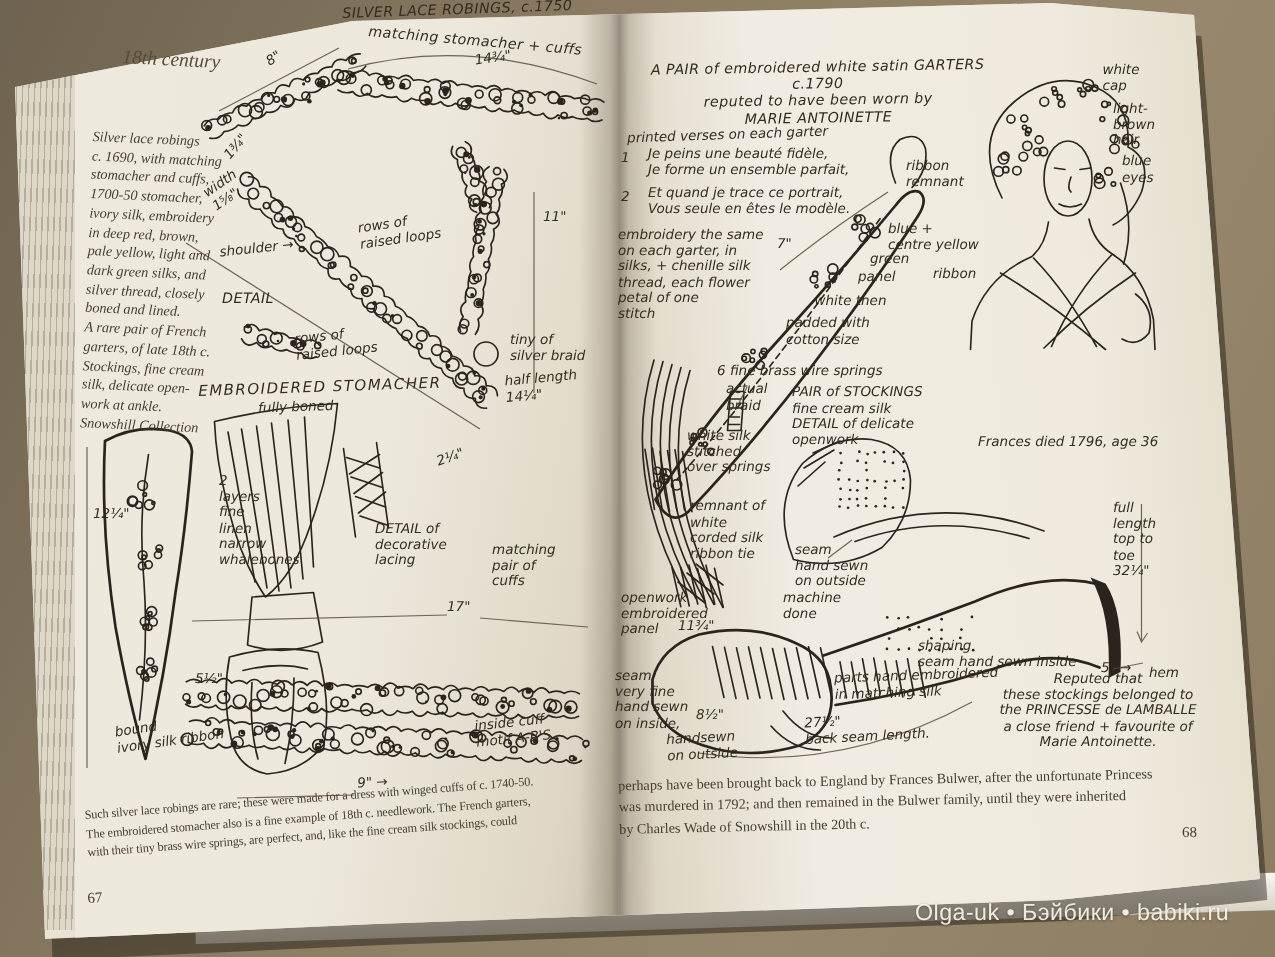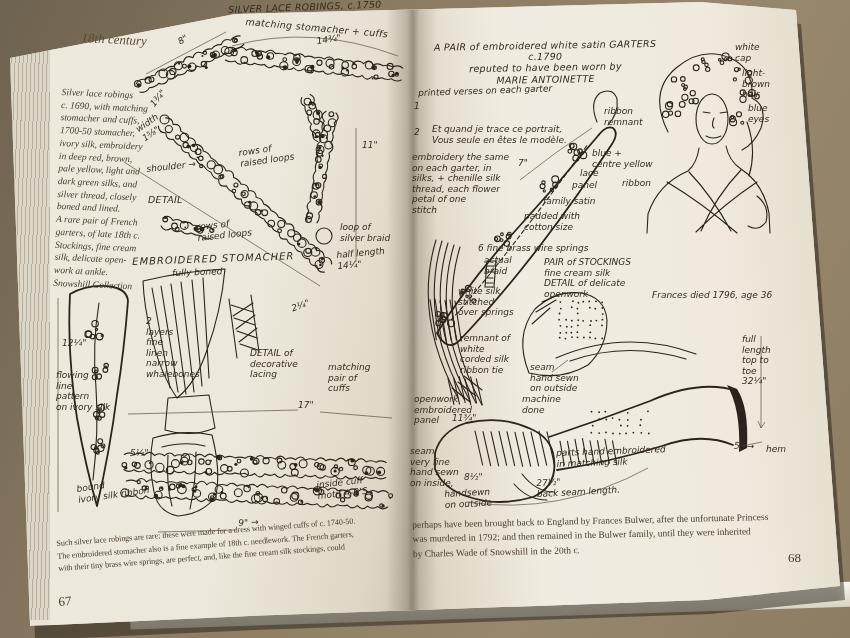--- a/index.html
+++ b/index.html
@@ -30,21 +30,21 @@
   .anns{position:absolute;inset:0;}
   .h{position:absolute;font-family:"DejaVu Sans",sans-serif;font-style:italic;font-size:9px;
      line-height:1.18;color:#352b1f;white-space:pre-line;transform-origin:left top;}
   .ht{font-size:9.5px;letter-spacing:.3px;}
   .p{position:absolute;font-family:"Liberation Serif",serif;color:#473c2d;white-space:pre-line;
      transform-origin:left top;}
   .heading{font-style:italic;font-size:13px;color:#5a4b38;}
   .sidebar{font-style:italic;font-size:9.5px;line-height:1.34;}
   .footer{font-size:8.2px;line-height:1.55;letter-spacing:-.1px;}
   .footerR{font-size:9.5px;line-height:1.5;}
-  .pgnum{font-size:13px;}
+  .pgnum{font-size:10px;}
   .stitle{font-size:10px;letter-spacing:1px;}
   .center{text-align:center;}
   .watermark{position:absolute;left:610px;top:600px;color:#f6f4ec;font-size:15.5px;
      letter-spacing:.3px;opacity:.93;text-shadow:0 1px 2px rgba(55,45,25,.55);}
 </style>
 </head>
 <body>
 
 <div class="stage">
   <div class="sliver"></div>
@@ -620,31 +620,27 @@
     <div class="h" style="left:148px;top:102px;transform:rotate(-50deg)">1¾"</div>
     <div class="h" style="left:134px;top:126px;transform:rotate(-35deg)">width
 1⅝"</div>
     <div class="h" style="left:146px;top:164px;transform:rotate(-6deg)">shoulder →</div>
     <div class="h" style="left:238px;top:148px;transform:rotate(-8deg)">rows of
 raised loops</div>
     <div class="h" style="left:362px;top:140px">11"</div>
     <div class="h ht" style="left:148px;top:194px">DETAIL</div>
     <div class="h" style="left:196px;top:222px;transform:rotate(-6deg)">rows of
 raised loops</div>
-    <div class="h" style="left:340px;top:222px">loop of
+    <div class="h" style="left:340px;top:222px">tiny of
 silver braid</div>
     <div class="h" style="left:336px;top:250px;transform:rotate(-5deg)">half length
 14¼"</div>
     <div class="h stitle" style="left:132px;top:256px;transform:rotate(-2deg)">EMBROIDERED STOMACHER</div>
     <div class="h" style="left:172px;top:268px;transform:rotate(-2deg)">fully boned</div>
     <div class="h" style="left:62px;top:338px">12¼"</div>
-    <div class="h" style="left:56px;top:370px">flowing
-line
-pattern
-on ivory silk</div>
     <div class="h" style="left:146px;top:316px">2
 layers
 fine
 linen
 narrow
 whalebones</div>
     <div class="h" style="left:250px;top:348px">DETAIL of
 decorative
 lacing</div>
     <div class="h" style="left:290px;top:304px;transform:rotate(-20deg)">2¼"</div>
@@ -661,50 +657,52 @@
     <div class="p footer" style="left:56px;top:538px;width:356px;transform:rotate(-4.3deg)">Such silver lace robings are rare; these were made for a dress with winged cuffs of c. 1740-50.
 The embroidered stomacher also is a fine example of 18th c. needlework. The French garters,
 with their tiny brass wire springs, are perfect, and, like the fine cream silk stockings, could</div>
     <div class="p pgnum" style="left:58px;top:594px;transform:rotate(-4deg)">67</div>
 
     <div class="h ht center" style="left:420px;top:42px;width:250px;transform:rotate(-1deg)">A PAIR of embroidered white satin GARTERS c.1790
 reputed to have been worn by
 MARIE ANTOINETTE</div>
     <div class="h" style="left:418px;top:88px;transform:rotate(-2deg)">printed verses on each garter</div>
     <div class="h" style="left:414px;top:101px">1</div>
+    <div class="h" style="left:432px;top:98px">Je peins une beauté fidèle,
+Je forme un ensemble parfait,</div>
     <div class="h" style="left:414px;top:127px">2</div>
     <div class="h" style="left:432px;top:124px">Et quand je trace ce portrait,
 Vous seule en êtes le modèle.</div>
     <div class="h" style="left:604px;top:106px">ribbon
 remnant</div>
     <div class="h" style="left:412px;top:152px">embroidery the same
 on each garter, in
 silks, + chenille silk
 thread, each flower
 petal of one
 stitch</div>
     <div class="h" style="left:518px;top:158px">7"</div>
     <div class="h" style="left:592px;top:148px">blue +
 centre yellow</div>
-    <div class="h" style="left:580px;top:168px">lace</div>
+    <div class="h" style="left:580px;top:168px">green</div>
     <div class="h" style="left:572px;top:180px">panel</div>
-    <div class="h" style="left:543px;top:196px">family satin</div>
+    <div class="h" style="left:543px;top:196px">white then</div>
     <div class="h" style="left:524px;top:211px">padded with
 cotton size</div>
     <div class="h" style="left:478px;top:243px">6 fine brass wire springs</div>
     <div class="h" style="left:484px;top:255px">actual
 braid</div>
     <div class="h" style="left:458px;top:286px">white silk
 stitched
 over springs</div>
     <div class="h" style="left:460px;top:333px">remnant of
 white
 corded silk
 ribbon tie</div>
-    <div class="h" style="left:544px;top:257px">PAIR of STOCKINGS
+    <div class="h" style="left:528px;top:257px">PAIR of STOCKINGS
 fine cream silk
 DETAIL of delicate
 openwork</div>
     <div class="h" style="left:735px;top:42px">white
 cap</div>
     <div class="h" style="left:742px;top:68px">light-
 brown
 hair</div>
     <div class="h" style="left:748px;top:103px">blue
 eyes</div>
@@ -723,26 +721,34 @@
 very fine
 hand sewn
 on inside,</div>
     <div class="h" style="left:464px;top:472px">8½"</div>
     <div class="h" style="left:444px;top:489px;transform:rotate(-3deg)">handsewn
 on outside -</div>
     <div class="h" style="left:556px;top:448px;transform:rotate(-2deg)">parts hand embroidered
 in matching silk</div>
     <div class="h" style="left:536px;top:478px;transform:rotate(-3deg)">27½"
 back seam length.</div>
+    <div class="h" style="left:612px;top:426px">shaping
+seam hand sewn inside</div>
     <div class="h" style="left:742px;top:334px">full
 length
 top to
 toe
 32¼"</div>
     <div class="h" style="left:734px;top:441px">5" →</div>
     <div class="h" style="left:766px;top:444px">hem</div>
+    <div class="h center" style="left:632px;top:448px;width:200px">Reputed that
+these stockings belonged to
+the PRINCESSE de LAMBALLE
+a close friend + favourite of
+Marie Antoinette.</div>
     <div class="p footerR" style="left:412px;top:518px;width:420px;transform:rotate(-1.3deg)">perhaps have been brought back to England by Frances Bulwer, after the unfortunate Princess
 was murdered in 1792; and then remained in the Bulwer family, until they were inherited
 by Charles Wade of Snowshill in the 20th c.</div>
     <div class="p pgnum" style="left:788px;top:550px">68</div>
   </div>
 
+  <div class="watermark">Olga-uk • Бэйбики • babiki.ru</div>
 </div>
 
 </body></html>

